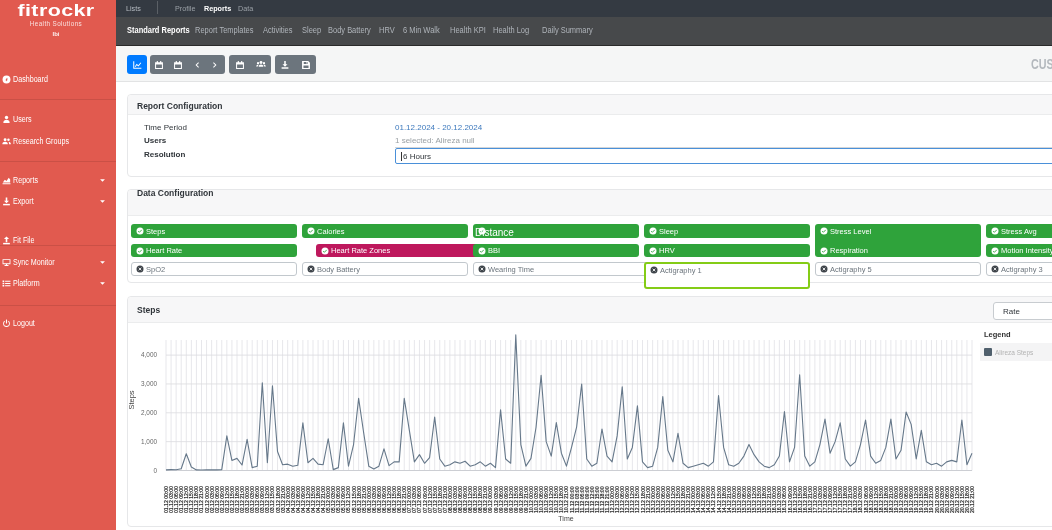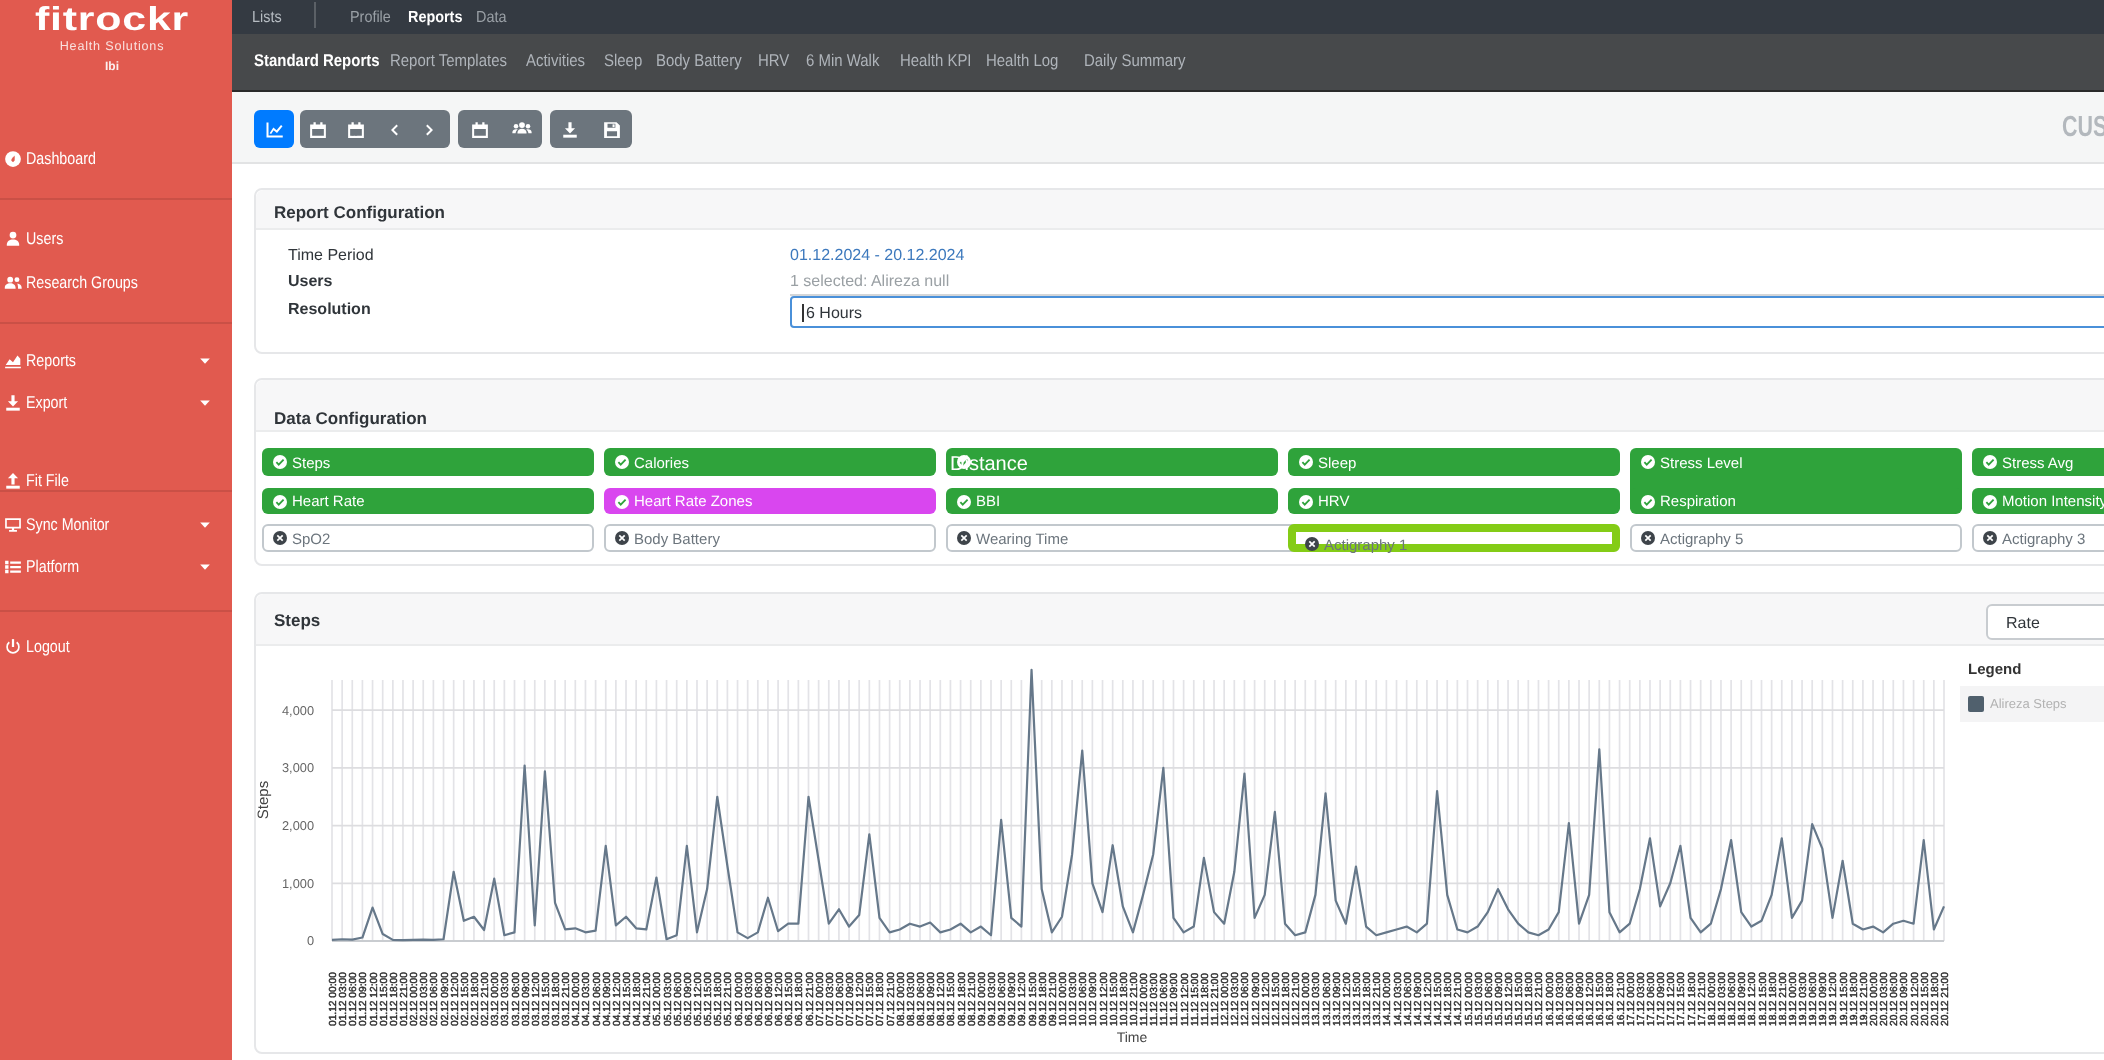--- a/index.html
+++ b/index.html
@@ -164,21 +164,21 @@
 <span style="position:absolute;left:144px;top:150px;font-size:8px;font-weight:700;color:#30353a">Resolution</span>
 <span style="position:absolute;left:395px;top:122.5px;font-size:8px;color:#3d79bd">01.12.2024 - 20.12.2024</span>
 <span style="position:absolute;left:395px;top:136px;font-size:8px;color:#9aa0a4">1 selected: Alireza null</span>
 <div style="position:absolute;left:395px;top:146.5px;width:665px;height:1px;background:#d4d6d8"></div>
 <div style="position:absolute;left:395px;top:148px;width:665px;height:16px;background:#fff;border:1px solid #4a90d9;border-radius:2px">
     <span style="position:absolute;left:5px;top:3px;font-size:8px;color:#30353a;border-left:1px solid #333;padding-left:1px">6 Hours</span>
   </div>
 <div style="position:absolute;left:127px;top:189px;width:933px;height:94px;background:#fff;border:1px solid #e6e7e9;border-radius:4px"></div>
 <div style="position:absolute;left:128px;top:190px;width:931px;height:25px;background:#f7f7f8;border-radius:4px 4px 0 0"></div>
 <div style="position:absolute;left:128px;top:215px;width:931px;height:1px;background:#ebeced"></div>
-<span style="position:absolute;left:137px;top:204px;font-size:8.5px;font-weight:700;color:#30353a">Data Configuration</span>
+<span style="position:absolute;left:137px;top:188px;font-size:8.5px;font-weight:700;color:#30353a">Data Configuration</span>
 <div style="position:absolute;left:131px;top:224.0px;width:166px;height:13.5px;background:#2fa33b;border-radius:3px">
     <span style="position:absolute;left:5px;top:3px;line-height:0;top:7px;transform:translateY(-50%)"><svg style="display:inline-block;vertical-align:top" width="8" height="8" viewBox="0 0 16 16" fill="#fff">
         <circle cx="8" cy="8" r="7"></circle>
         <path d="M4.4 8.2l2.3 2.4 4.9-5" stroke="#2fa33b" stroke-width="1.8" fill="none"></path>
       </svg></span>
     <span style="position:absolute;left:15px;top:2.5px;font-size:7.5px;color:#fff">Steps</span>
   </div>
 <div style="position:absolute;left:302px;top:224.0px;width:166px;height:13.5px;background:#2fa33b;border-radius:3px">
     <span style="position:absolute;left:5px;top:3px;line-height:0;top:7px;transform:translateY(-50%)"><svg style="display:inline-block;vertical-align:top" width="8" height="8" viewBox="0 0 16 16" fill="#fff">
         <circle cx="8" cy="8" r="7"></circle>
@@ -214,21 +214,21 @@
       </svg></span>
     <span style="position:absolute;left:15px;top:2.5px;font-size:7.5px;color:#fff">Stress Avg</span>
   </div>
 <div style="position:absolute;left:131px;top:243.5px;width:166px;height:13.5px;background:#2fa33b;border-radius:3px">
     <span style="position:absolute;left:5px;top:3px;line-height:0;top:7px;transform:translateY(-50%)"><svg style="display:inline-block;vertical-align:top" width="8" height="8" viewBox="0 0 16 16" fill="#fff">
         <circle cx="8" cy="8" r="7"></circle>
         <path d="M4.4 8.2l2.3 2.4 4.9-5" stroke="#2fa33b" stroke-width="1.8" fill="none"></path>
       </svg></span>
     <span style="position:absolute;left:15px;top:2.5px;font-size:7.5px;color:#fff">Heart Rate</span>
   </div>
-<div style="position:absolute;left:302px;top:243.5px;width:166px;height:13.5px;background:#d946ef;border-radius:3px">
+<div style="position:absolute;left:316px;top:243.5px;width:166px;height:13.5px;background:#be185d;border-radius:3px">
     <span style="position:absolute;left:5px;top:3px;line-height:0;top:7px;transform:translateY(-50%)"><svg style="display:inline-block;vertical-align:top" width="8" height="8" viewBox="0 0 16 16" fill="#fff">
         <circle cx="8" cy="8" r="7"></circle>
         <path d="M4.4 8.2l2.3 2.4 4.9-5" stroke="#2fa33b" stroke-width="1.8" fill="none"></path>
       </svg></span>
     <span style="position:absolute;left:15px;top:2.5px;font-size:7.5px;color:#fff">Heart Rate Zones</span>
   </div>
 <div style="position:absolute;left:473px;top:243.5px;width:166px;height:13.5px;background:#2fa33b;border-radius:3px">
     <span style="position:absolute;left:5px;top:3px;line-height:0;top:7px;transform:translateY(-50%)"><svg style="display:inline-block;vertical-align:top" width="8" height="8" viewBox="0 0 16 16" fill="#fff">
         <circle cx="8" cy="8" r="7"></circle>
         <path d="M4.4 8.2l2.3 2.4 4.9-5" stroke="#2fa33b" stroke-width="1.8" fill="none"></path>
@@ -270,21 +270,21 @@
       </svg></span>
     <span style="position:absolute;left:14px;top:2px;font-size:7.5px;color:#6c757d">Body Battery</span>
   </div>
 <div style="position:absolute;left:473px;top:262px;width:194px;height:13.5px;background:#fff;border:1px solid #c2c8cd;border-radius:3px">
     <span style="position:absolute;left:4px;top:6px;line-height:0;transform:translateY(-50%)"><svg style="display:inline-block;vertical-align:top" width="8" height="8" viewBox="0 0 16 16" fill="#3e444a">
         <circle cx="8" cy="8" r="7"></circle>
         <path d="M5.3 5.3l5.4 5.4M10.7 5.3l-5.4 5.4" stroke="#fff" stroke-width="1.7"></path>
       </svg></span>
     <span style="position:absolute;left:14px;top:2px;font-size:7.5px;color:#6c757d">Wearing Time</span>
   </div>
-<div style="position:absolute;left:644px;top:262px;width:166px;height:14px;background:#fff;border:4px solid #84cc16;border-radius:3px">
+<div style="position:absolute;left:644px;top:262px;width:166px;height:27px;background:#fff;border:2px solid #84cc16;border-radius:3px">
     <span style="position:absolute;left:4px;top:6px;line-height:0;transform:translateY(-50%)"><svg style="display:inline-block;vertical-align:top" width="8" height="8" viewBox="0 0 16 16" fill="#3e444a">
         <circle cx="8" cy="8" r="7"></circle>
         <path d="M5.3 5.3l5.4 5.4M10.7 5.3l-5.4 5.4" stroke="#fff" stroke-width="1.7"></path>
       </svg></span>
     <span style="position:absolute;left:14px;top:2px;font-size:7.5px;color:#6c757d">Actigraphy 1</span>
   </div>
 <div style="position:absolute;left:815px;top:262px;width:166px;height:13.5px;background:#fff;border:1px solid #c2c8cd;border-radius:3px">
     <span style="position:absolute;left:4px;top:6px;line-height:0;transform:translateY(-50%)"><svg style="display:inline-block;vertical-align:top" width="8" height="8" viewBox="0 0 16 16" fill="#3e444a">
         <circle cx="8" cy="8" r="7"></circle>
         <path d="M5.3 5.3l5.4 5.4M10.7 5.3l-5.4 5.4" stroke="#fff" stroke-width="1.7"></path>

